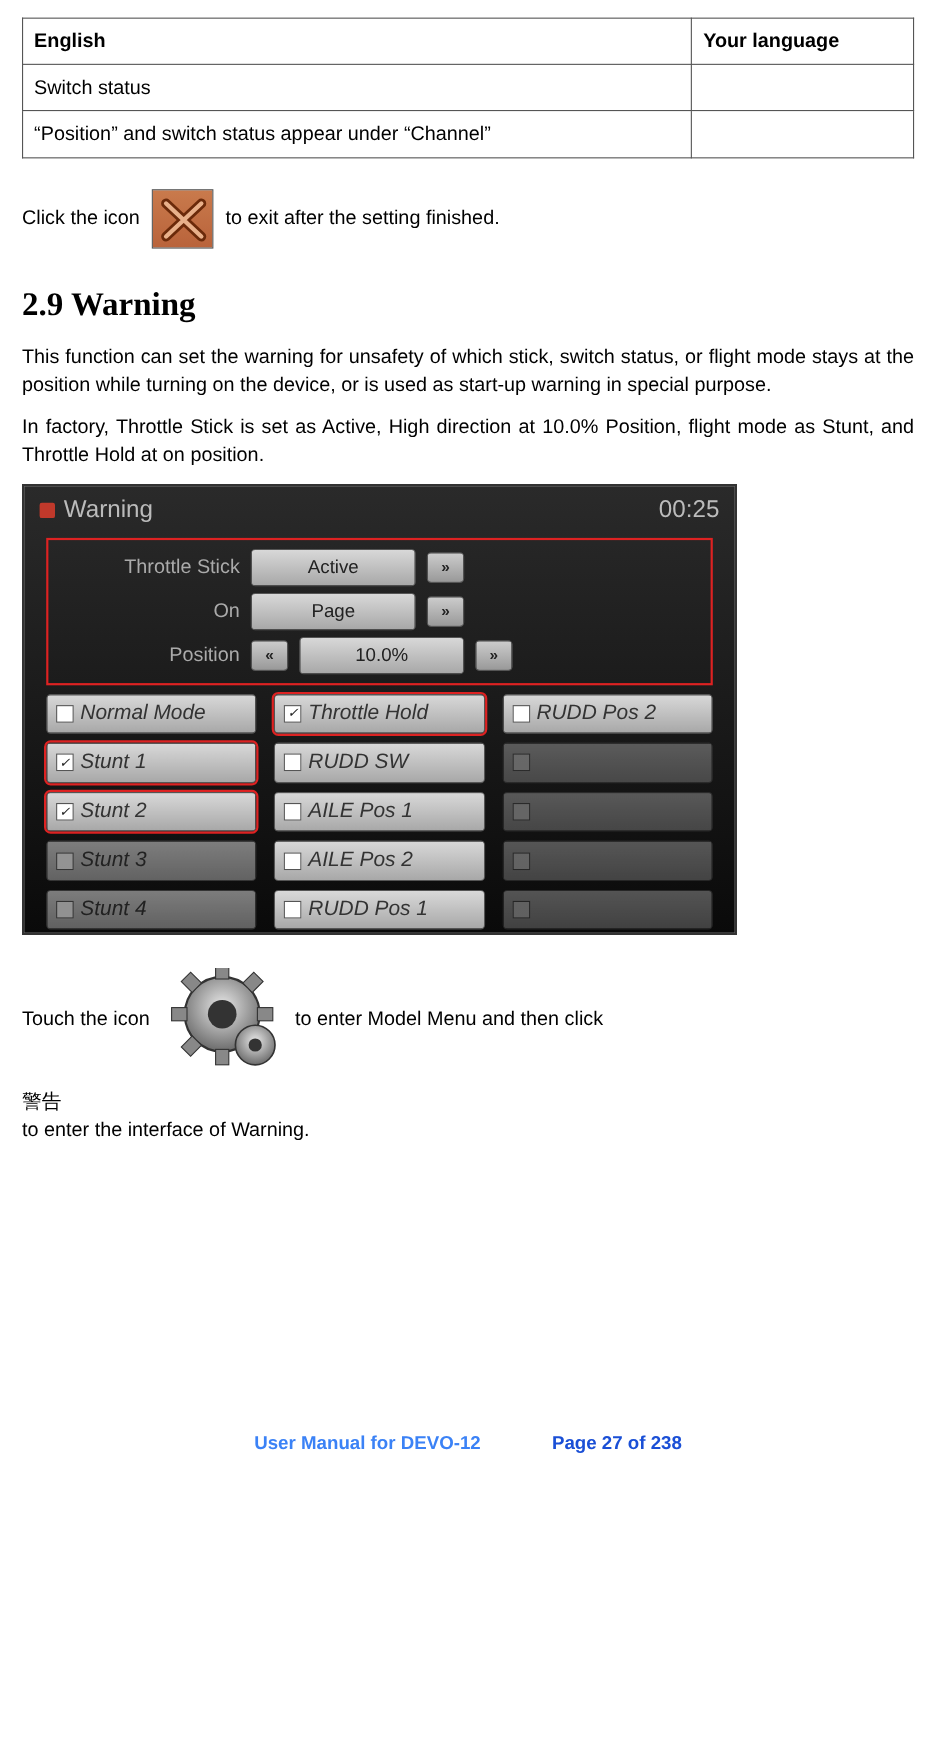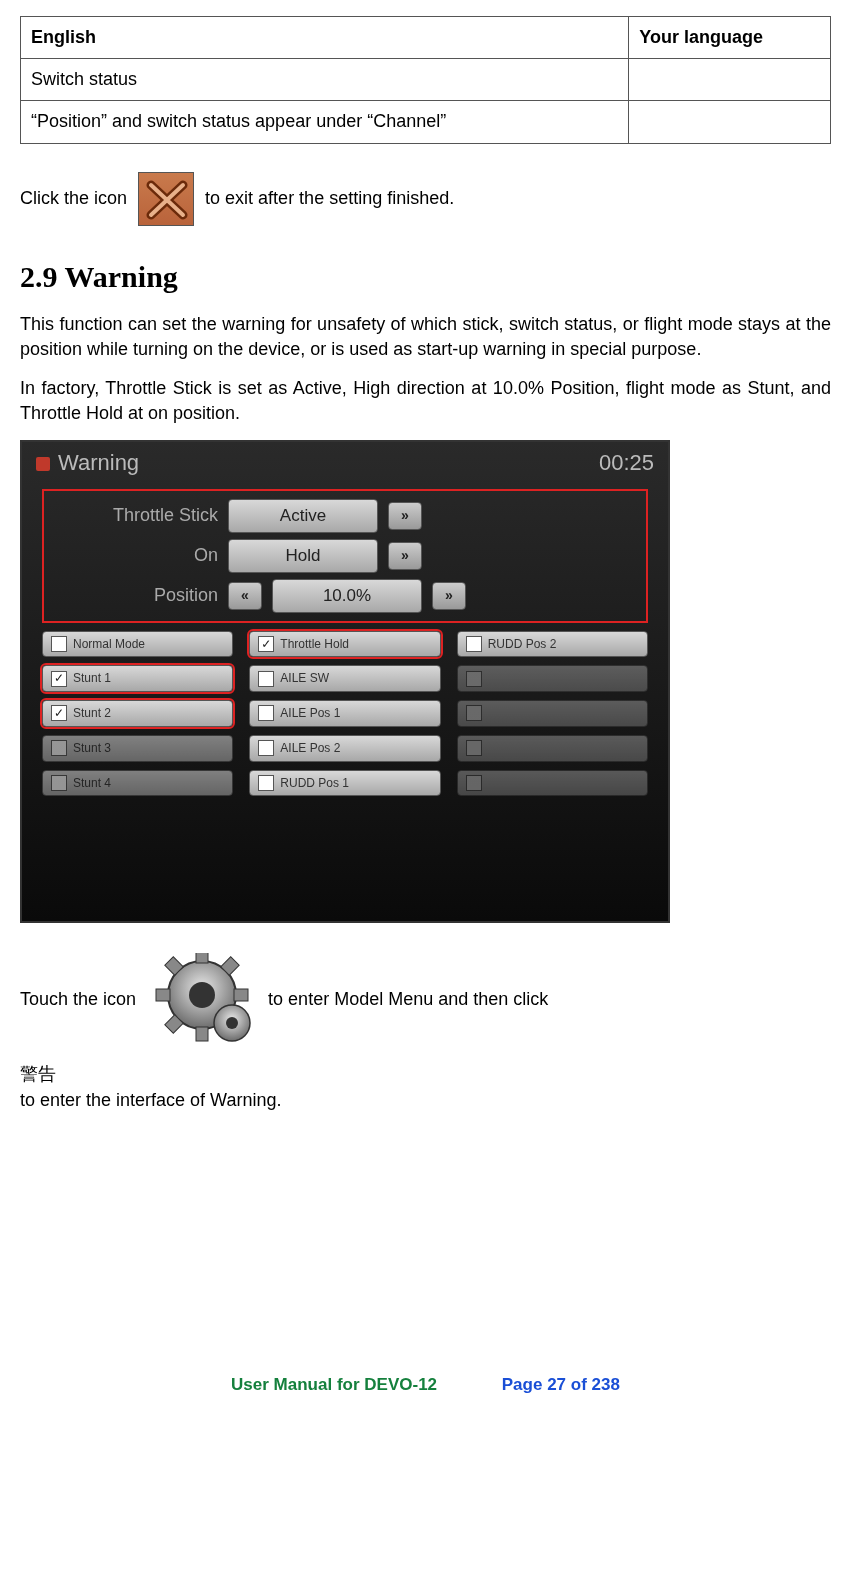--- a/index.html
+++ b/index.html
@@ -41,21 +41,21 @@
     font-family: "Times New Roman", Times, serif;
     font-size: 30px;
     font-weight: bold;
     margin: 30px 0 10px 0;
   }
   p.body { margin: 14px 0; text-align: justify; }
 
   
   .screen {
     width: 650px;
-    height: 483px;
+    height: 410px;
     background: linear-gradient(#2a2a2a,#0a0a0a);
     border: 2px solid #333;
     position: relative;
     color: #ddd;
     font-family: Arial, sans-serif;
     margin: 10px 0 30px 0;
     overflow: hidden;
   }
   .screen-header {
     display:flex; justify-content:space-between; align-items:center;
@@ -87,22 +87,23 @@
   }
   .red-box { border: 2px solid #d22; padding: 2px 4px; }
   .grid3 {
     display:grid; grid-template-columns: 1fr 1fr 1fr;
     gap: 8px 16px; padding: 8px 20px 12px 20px;
   }
   .opt {
     display:flex; align-items:center; gap:6px;
     background: linear-gradient(#d8d8d8,#a8a8a8);
     border:1px solid #555; border-radius:4px;
-    padding: 4px 8px; color:#333; font-size:12px;
+    padding: 4px 8px; color:#333; font-size:19px;
     position:relative;
+    font-style:italic;
   }
   .opt.dim { opacity: 0.55; }
   .opt.red { outline: 2px solid #d22; }
   .ck { width:16px; height:16px; border:1px solid #555; background:#fff; display:inline-flex; align-items:center; justify-content:center; font-size:12px; }
   .ck.on::after { content:"✓"; color:#222; }
 
   .inline-para { display:block; margin: 10px 0; }
   .gear-icon {
     display:inline-block; width:110px; height:95px; vertical-align:middle;
     margin: 0 6px; position:relative;
@@ -112,21 +113,21 @@
     display:inline-block; width:80px; height:85px; vertical-align:middle;
     margin: 0 8px; text-align:center;
   }
 
   .footer {
     margin-top: 260px;
     text-align:center;
     font-size: 17px;
     font-weight: bold;
   }
-  .footer .title { color:#15803d; }
+  .footer .title { color:#3b82f6; }
   .footer .page { color:#1a4fd6; margin-left: 60px; }
 </style>
 </head>
 <body>
 
 
 
 <table class="trans">
   <tbody>
       <tr>
@@ -170,21 +171,21 @@
   </div>
   <div class="screen-rows">
     <div class="red-box">
       <div class="row">
         <span class="lbl">Throttle Stick</span>
         <span class="pill big">Active</span>
         <span class="arrow-btn">»</span>
       </div>
       <div class="row">
         <span class="lbl">On</span>
-        <span class="pill big">Hold</span>
+        <span class="pill big">Page</span>
         <span class="arrow-btn">»</span>
       </div>
       <div class="row">
         <span class="lbl">Position</span>
         <span class="arrow-btn">«</span>
         <span class="pill big">10.0%</span>
         <span class="arrow-btn">»</span>
       </div>
     </div>
   </div>
@@ -200,21 +201,21 @@
       <div class="opt">
         <span class="ck"></span>
         <span>RUDD Pos 2</span>
       </div>
       <div class="opt red">
         <span class="ck on"></span>
         <span>Stunt 1</span>
       </div>
       <div class="opt">
         <span class="ck"></span>
-        <span>AILE SW</span>
+        <span>RUDD SW</span>
       </div>
       <div class="opt dim" style="visibility: visible; opacity: 0.35;">
         <span class="ck"></span>
         <span></span>
       </div>
       <div class="opt red">
         <span class="ck on"></span>
         <span>Stunt 2</span>
       </div>
       <div class="opt">

